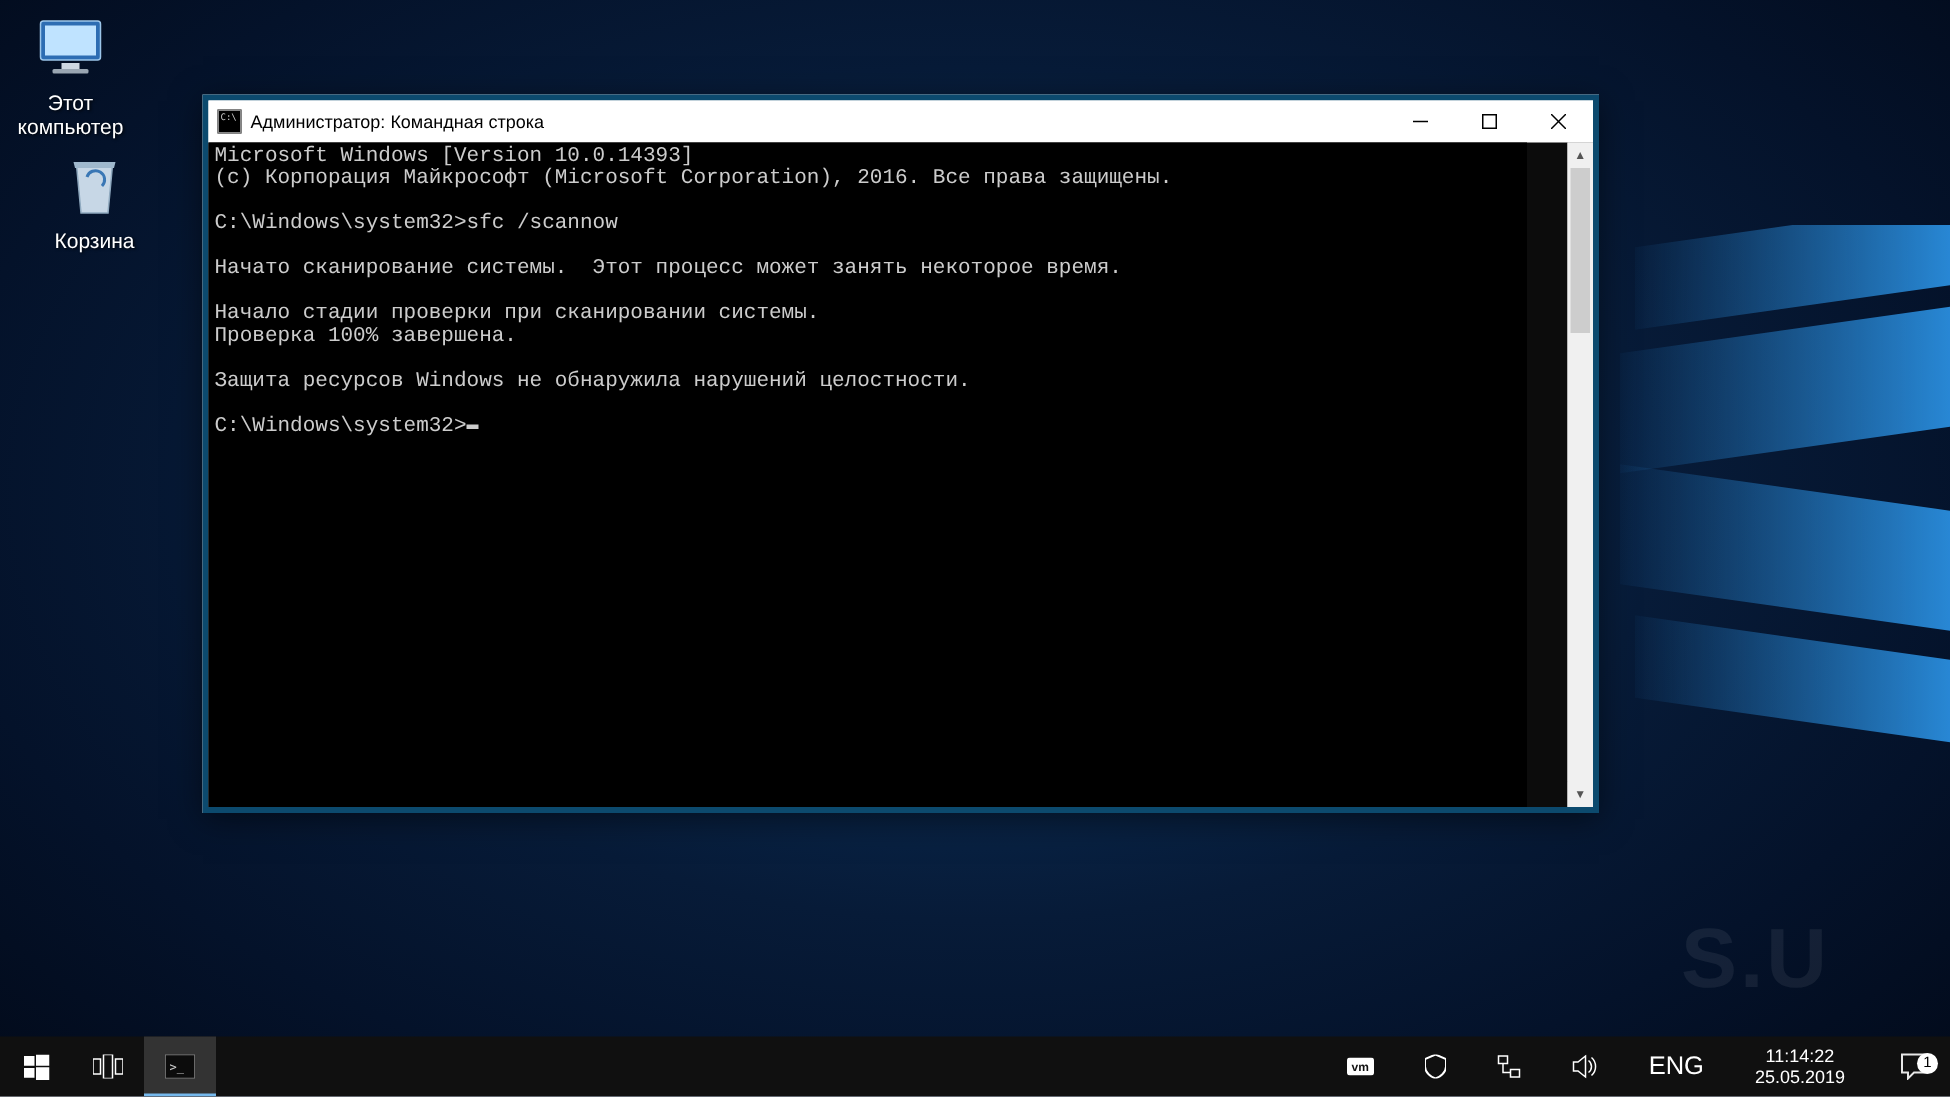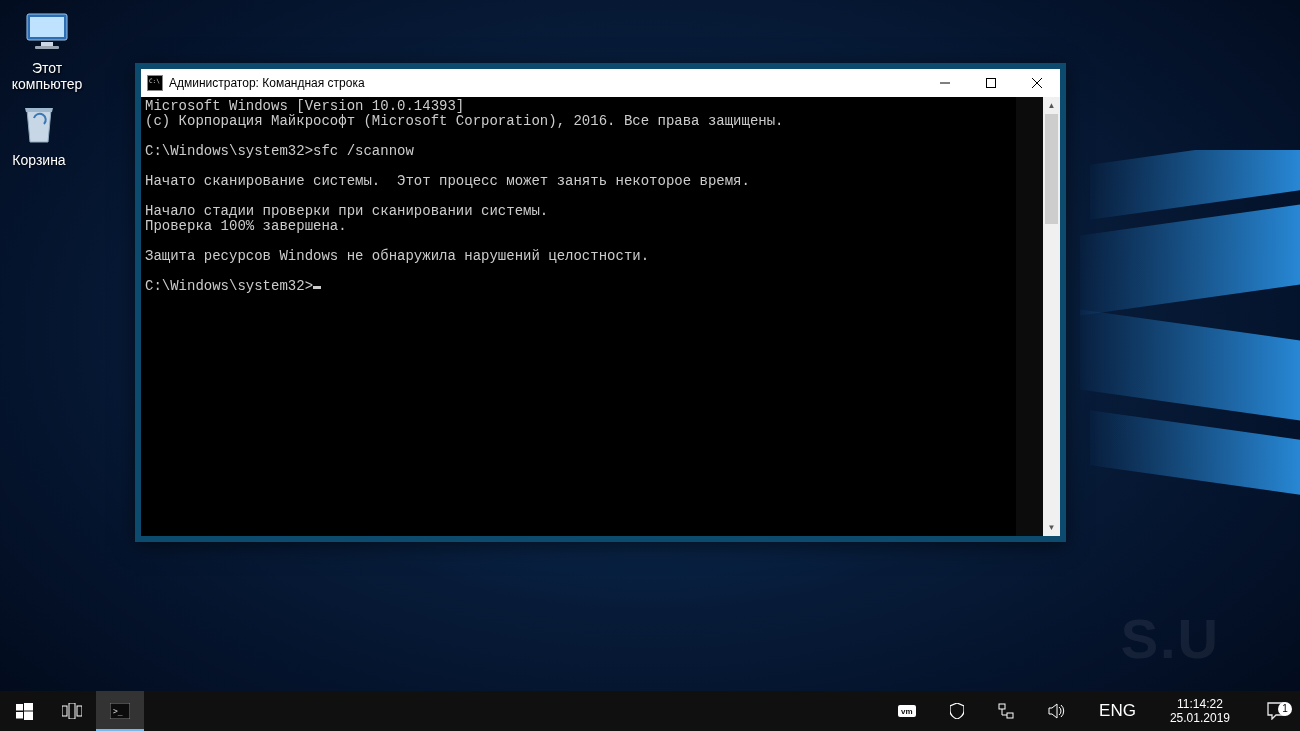--- a/index.html
+++ b/index.html
@@ -28,26 +28,26 @@
   .desktop-icon {
     position: absolute; width: 78px; text-align: center; color: #fff;
     font-size: 14px; text-shadow: 1px 1px 2px rgba(0,0,0,0.8);
     cursor: default;
   }
   .desktop-icon .glyph {
     width: 48px; height: 48px; margin: 0 auto 4px auto; display: flex;
     align-items: center; justify-content: center;
   }
   #ico-thispc { left: 8px; top: 8px; }
-  #ico-bin    { left: 0; top: 100px; text-align: center; }
+  #ico-bin    { left: 24px; top: 100px; text-align: center; }
 
   
   .cmd-window {
     position: absolute; left: 135px; top: 63px; width: 931px; height: 479px;
-    background: #fff; border: 6px solid #0c4a6e; box-shadow: 0 4px 20px rgba(0,0,0,0.5);
+    background: #fff; border: 4px solid #0c4a6e; box-shadow: 0 4px 20px rgba(0,0,0,0.5);
     display: flex; flex-direction: column;
   }
   .titlebar {
     height: 28px; background: #fff; display: flex; align-items: center;
     font-size: 12px; color: #000;
   }
   .titlebar .icon {
     width: 16px; height: 16px; margin: 0 6px; background:#000; border:1px solid #888; position:relative;
   }
   .titlebar .icon::after{content:"C:\\"; color:#ccc; font-size:6px; position:absolute; left:1px; top:1px; font-family:monospace;}
@@ -228,21 +228,21 @@
     <div class="tray-item small">
       <svg width="17" height="16" viewBox="0 0 17 16">
           <path d="M1 5 H4 L9 1 V15 L4 11 H1 Z" fill="none" stroke="#fff"></path>
           <path d="M11 4 A5 5 0 0 1 11 12" fill="none" stroke="#fff"></path>
           <path d="M13 2 A8 8 0 0 1 13 14" fill="none" stroke="#fff"></path>
         </svg>
     </div>
     <div class="tray-item">ENG</div>
     <div class="clock">
       <span>11:14:22</span>
-      <span>25.01.2019</span>
+      <span>25.05.2019</span>
     </div>
     <div class="notif">
       <svg width="18" height="18" viewBox="0 0 18 18">
           <path d="M1 1 H17 V13 H9 L5 17 V13 H1 Z" fill="none" stroke="#fff" stroke-width="1.3"></path>
         </svg>
       <span class="badge">1</span>
     </div>
   </div>
 </div>
 

